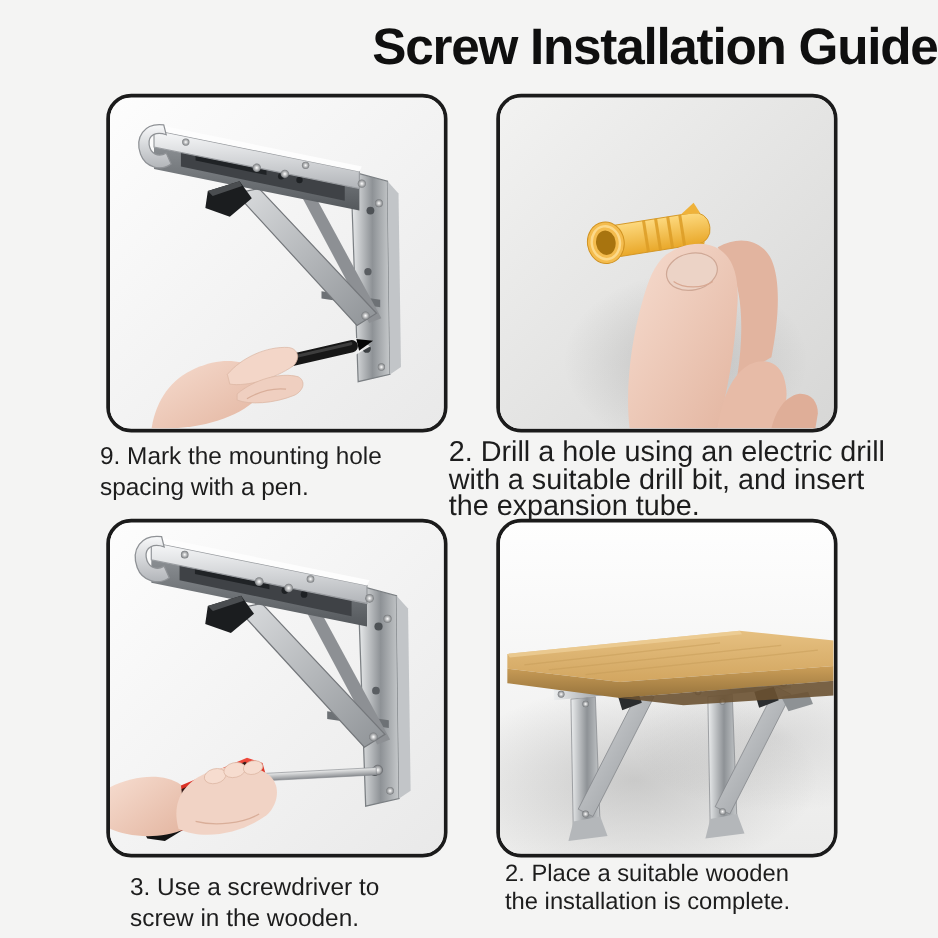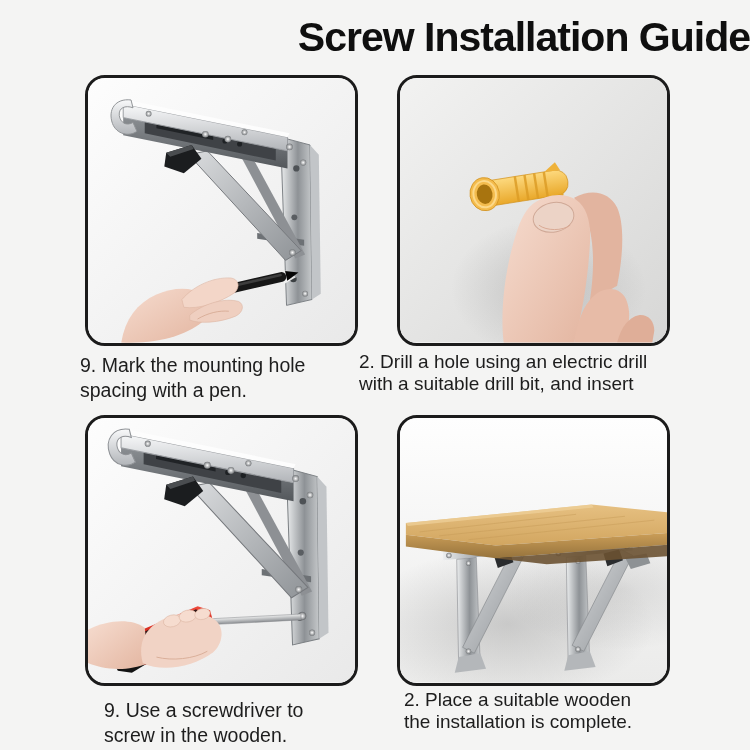--- a/index.html
+++ b/index.html
@@ -18,21 +18,21 @@
     border:3px solid #1b1b1b;border-radius:20px;overflow:hidden;background:#fff;
   }
   .panel svg{display:block;width:100%;height:100%;}
   #p1{left:85px;top:75px;}
   #p2{left:397px;top:75px;}
   #p3{left:85px;top:415px;}
   #p4{left:397px;top:415px;}
   .caption{position:absolute;color:#1d1d1d;font-weight:500;}
   .caption div{white-space:nowrap;}
   #c1{left:80px;top:353px;font-size:19.5px;line-height:25px;}
-  #c2{left:359px;top:351px;font-size:19px;line-height:21.5px;}
+  #c2{left:359px;top:351px;font-size:23px;line-height:21.5px;}
   #c3{left:104px;top:698px;font-size:19.5px;line-height:25px;}
   #c4{left:404px;top:689px;font-size:19px;line-height:21.5px;}
   .sprite{position:absolute;width:0;height:0;overflow:hidden;}
 </style>
 </head>
 <body>
 
 <svg class="sprite" aria-hidden="true">
   <defs>
     <linearGradient id="gWall1" x1="0" y1="0" x2="1" y2="1">
@@ -248,23 +248,24 @@
 </div>
 
 <div class="caption" id="c1">
   <div>9. Mark the mounting hole</div>
   <div>spacing with a pen.</div>
 </div>
 
 <div class="caption" id="c2">
   <div>2. Drill a hole using an electric drill</div>
   <div>with a suitable drill bit, and insert</div>
+  <div>the expansion tube.</div>
 </div>
 
 <div class="caption" id="c3">
-  <div>9. Use a screwdriver to</div>
+  <div>3. Use a screwdriver to</div>
   <div>screw in the wooden.</div>
 </div>
 
 <div class="caption" id="c4">
   <div>2. Place a suitable wooden</div>
   <div>the installation is complete.</div>
 </div>
 
 </body></html>

